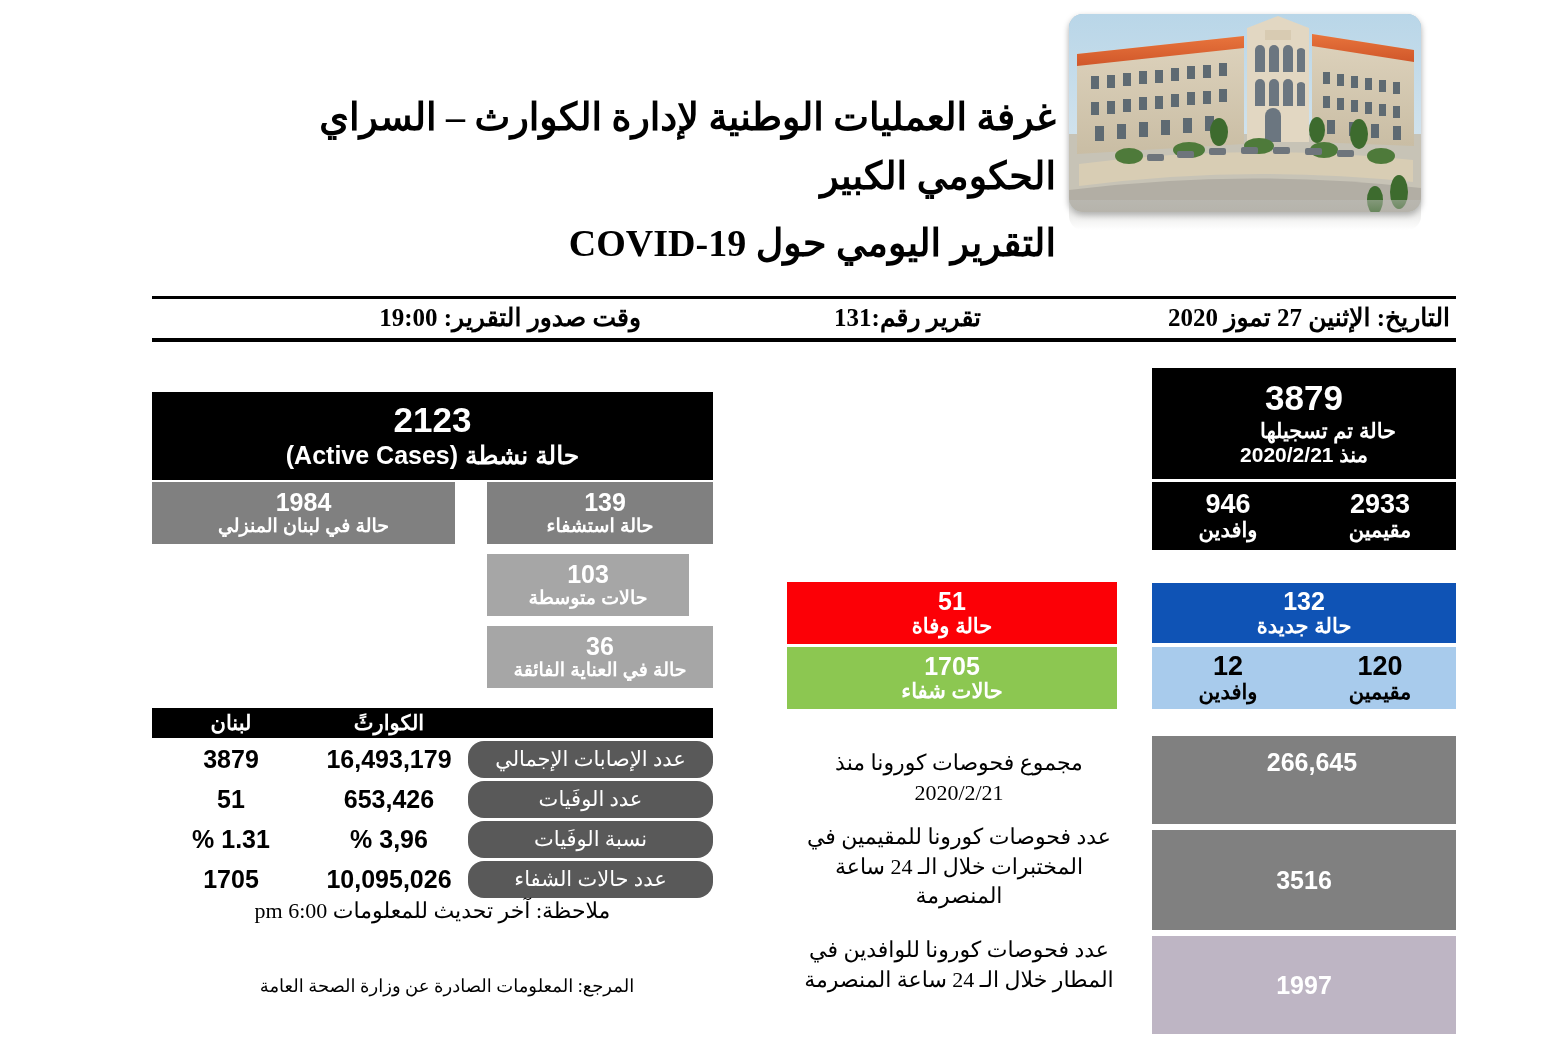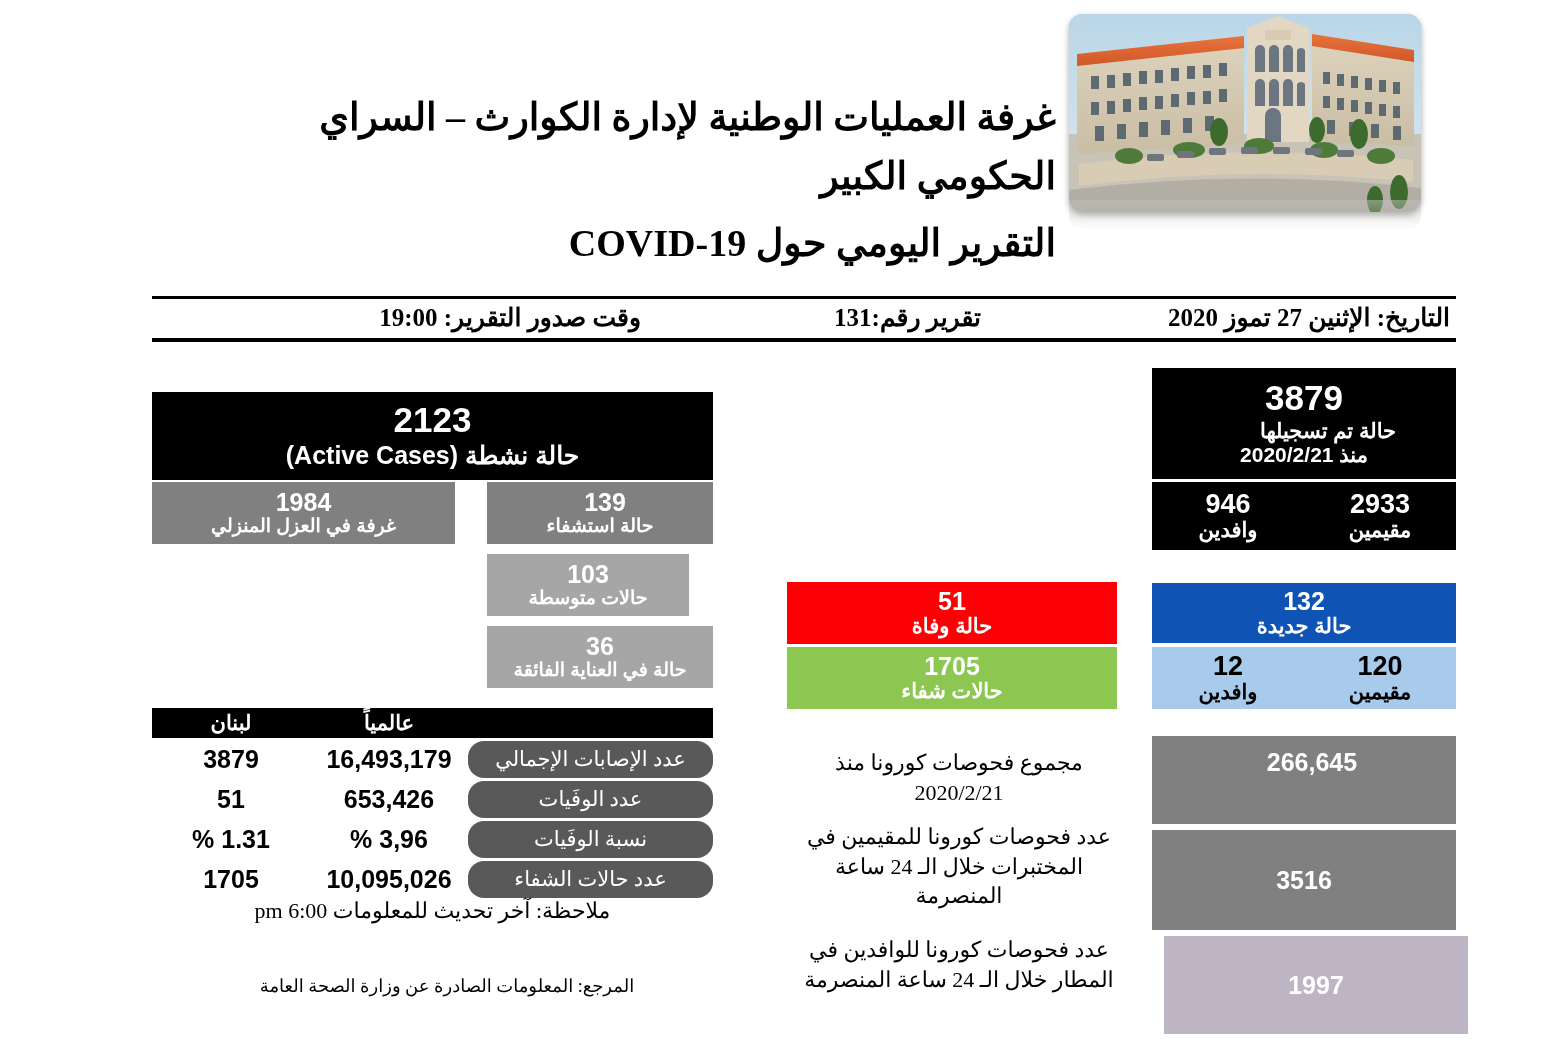--- a/index.html
+++ b/index.html
@@ -164,21 +164,21 @@
 
   .grey-val {
     position: absolute; display: flex; align-items: center; justify-content: center;
     color: #ffffff; font-size: 25px; font-weight: bold;
     font-family: "Liberation Sans", sans-serif;
   }
   #gv-total { left: 1152px; top: 736px; width: 304px; height: 88px; background: #808080;
               align-items: flex-start; padding-top: 12px; padding-left: 16px; }
   #gv-res   { left: 1152px; top: 830px; width: 304px; height: 100px; background: #808080; }
   #gv-arr   { left: 1152px; top: 936px; width: 304px; height: 98px; background: #beb5c4;
-              align-items: center; margin-left: 12px; }
+              align-items: center; }
 </style>
 </head>
 <body>
 
 <div id="page">
 
   <div id="header-title">
     <span class="line1">غرفة العمليات الوطنية لإدارة الكوارث – السراي الحكومي الكبير</span>
     <span class="line2">التقرير اليومي حول COVID-19</span>
   </div>
@@ -305,42 +305,42 @@
     <span id="dt-time" class="cell">وقت صدور التقرير: 19:00</span>
   </div>
 
   <div id="active-box" class="box">
     <span class="num">2123</span>
     <span class="lbl">حالة نشطة (Active Cases)</span>
   </div>
 
   <div id="home-box" class="box">
     <span class="num">1984</span>
-    <span class="lbl">غرفة في العزل المنزلي</span>
+    <span class="lbl">حالة في لبنان المنزلي</span>
   </div>
 
   <div id="hosp-box" class="box">
     <span class="num">139</span>
     <span class="lbl">حالة استشفاء</span>
   </div>
 
   <div id="mod-box" class="box">
     <span class="num">103</span>
     <span class="lbl">حالات متوسطة</span>
   </div>
 
   <div id="icu-box" class="box">
     <span class="num">36</span>
     <span class="lbl">حالة في العناية الفائقة</span>
   </div>
 
   <div id="cmp-table">
     <div id="cmp-head">
       <div class="h-lbl"></div>
-      <div class="h-g">عالمياً</div>
+      <div class="h-g">الكوارثً</div>
       <div class="h-l">لبنان</div>
     </div>
     <div class="cmp-row">
       <div class="c-lbl">عدد الإصابات الإجمالي</div>
       <div class="c-val">16,493,179</div>
       <div class="c-val">3879</div>
     </div>
     <div class="cmp-row">
       <div class="c-lbl">عدد الوفَيات</div>
       <div class="c-val">653,426</div>

